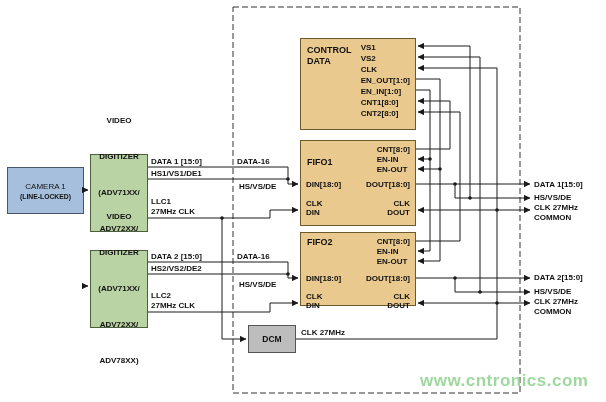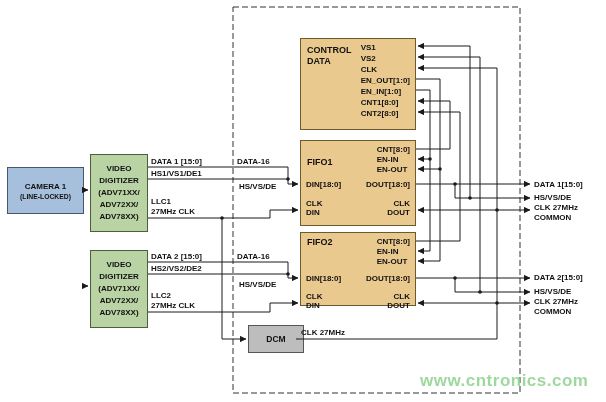--- a/index.html
+++ b/index.html
@@ -4,23 +4,23 @@
 <style>
   html,body{margin:0;padding:0;background:#fff;}
   .stage{
     position:relative;width:606px;height:402px;background:#fff;overflow:hidden;
     font-family:"Liberation Sans",sans-serif;color:var(--text,#111);
   }
   .box{position:absolute;box-sizing:border-box;border:1px solid #444;
        display:flex;flex-direction:column;align-items:center;justify-content:center;
        text-align:center;}
   .camera{background:var(--camera_fill,#a6bfdc);border-color:var(--camera_border,#47566b);}
-  .camera .t{font-size:8px;font-weight:bold;line-height:11px;}
+  .camera .t{font-size:8px;font-weight:normal;line-height:11px;}
   .camera .s{font-size:6.8px;font-weight:bold;line-height:9px;}
-  .digitizer{background:var(--digitizer_fill,#b9d3a4);border-color:var(--digitizer_border,#4d5e3d);}
+  .digitizer{background:var(--digitizer_fill,#b9d3a4);border-color:var(--digitizer_border,#4d5e3d);gap:24px;}
   .digitizer .l{font-size:8px;font-weight:bold;line-height:12px;white-space:nowrap;}
   .block{position:absolute;box-sizing:border-box;border:1px solid var(--block_border,#6b5a2a);
          background:var(--block_fill,#eac98f);}
   .dcm{background:var(--dcm_fill,#bdbdbd);border-color:var(--dcm_border,#555);}
   .dcm .t{font-size:8.5px;font-weight:bold;}
   .bt{position:absolute;left:6px;font-size:9px;font-weight:bold;line-height:11px;white-space:nowrap;}
   .ports{position:absolute;right:5px;text-align:left;font-size:8px;font-weight:bold;white-space:nowrap;}
   .ports div{line-height:11px;}
   .ports.f div{line-height:10px;padding-left:26px;}
   .pin{position:absolute;font-size:8px;font-weight:bold;line-height:9px;white-space:nowrap;}
@@ -101,21 +101,21 @@
     <div class="pin" style="left:5px;top:59px;">
       <div>CLK</div>
         <div>DIN</div>
     </div>
     <div class="pin" style="right:5px;top:59px;text-align:right;">
       <div>CLK</div>
         <div>DOUT</div>
     </div>
   </div>
 
-  <div class="box block dcm" style="left:248px;top:325px;width:56px;height:28px;text-align:right;">
+  <div class="box block dcm" style="left:248px;top:325px;width:48px;height:28px;text-align:right;">
     <div class="t">DCM</div>
   </div>
 
   <div class="lbl" style="left:151px;top:157px;">DATA 1 [15:0]</div>
   <div class="lbl" style="left:151px;top:169px;">HS1/VS1/DE1</div>
   <div class="lbl" style="left:151px;top:197px;">LLC1</div>
   <div class="lbl" style="left:151px;top:207px;">27MHz CLK</div>
   <div class="lbl" style="left:237px;top:157px;">DATA-16</div>
   <div class="lbl" style="left:239px;top:182px;">HS/VS/DE</div>
 

